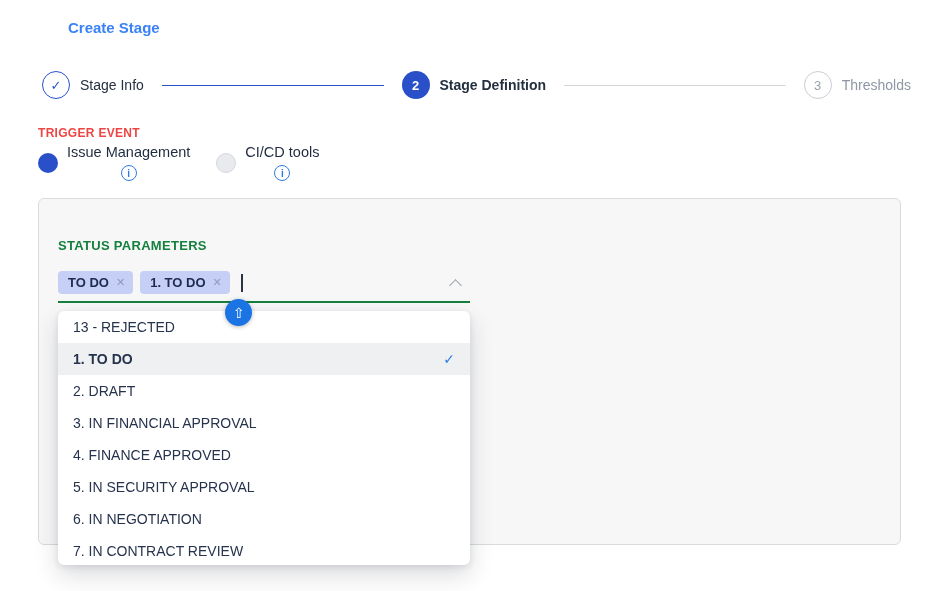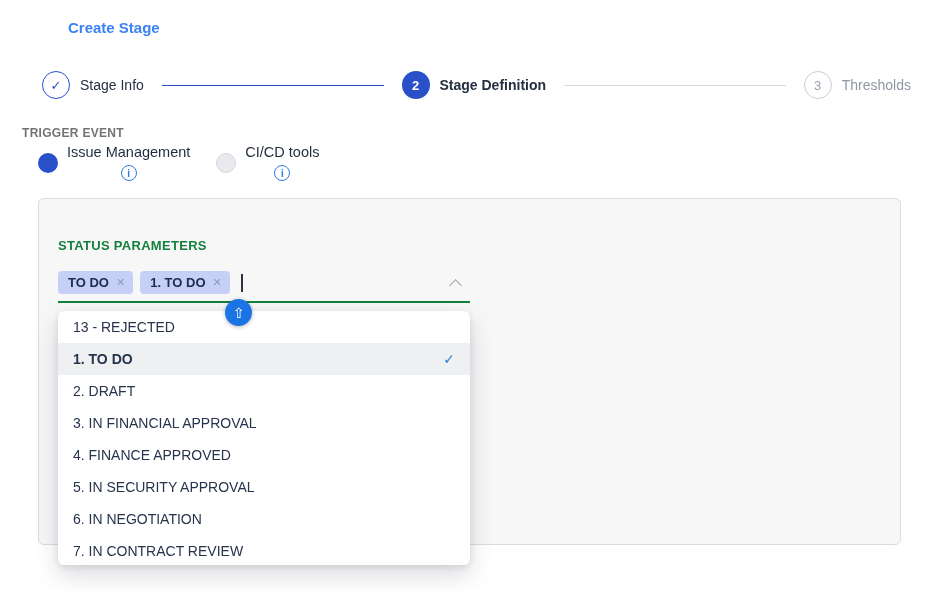--- a/index.html
+++ b/index.html
@@ -35,22 +35,22 @@
   .step-label { font-size: 14px; color: #243040; }
   .step-label.active { font-weight: 700; }
   .step-label.todo   { color: #8e97a3; }
   .connector { flex: 1 1 auto; height: 1px; margin: 0 18px; }
   .connector.done { background: #2a50c9; }
   .connector.todo { background: #d5d9de; }
   .glyph { font-family: "DejaVu Sans", sans-serif; }
 
   
   .trigger-label {
-    left: 22px; top: 126px;
-    font-size: 12px; font-weight: 700; color: #737373; letter-spacing: .3px;
+    left: 38px; top: 126px;
+    font-size: 12px; font-weight: 700; color: #ef4444; letter-spacing: .3px;
   }
   .radio-row { left: 38px; top: 144px; display: flex; align-items: center; gap: 26px; }
   .radio-opt { display: flex; align-items: center; gap: 9px; cursor: pointer; }
   .radio { width: 20px; height: 20px; border-radius: 50%; }
   .radio.on  { background: #2a50c9; }
   .radio.off { background: #e8eaee; border: 1px solid #d4d8dd; }
   .radio-text { font-size: 14.5px; color: #1f2b3e; display: flex; align-items: center; gap: 5px; flex-direction: column; }
   .info-icon {
     width: 16px; height: 16px; border-radius: 50%;
     border: 1px solid #2e7ce0; color: #2e7ce0;

